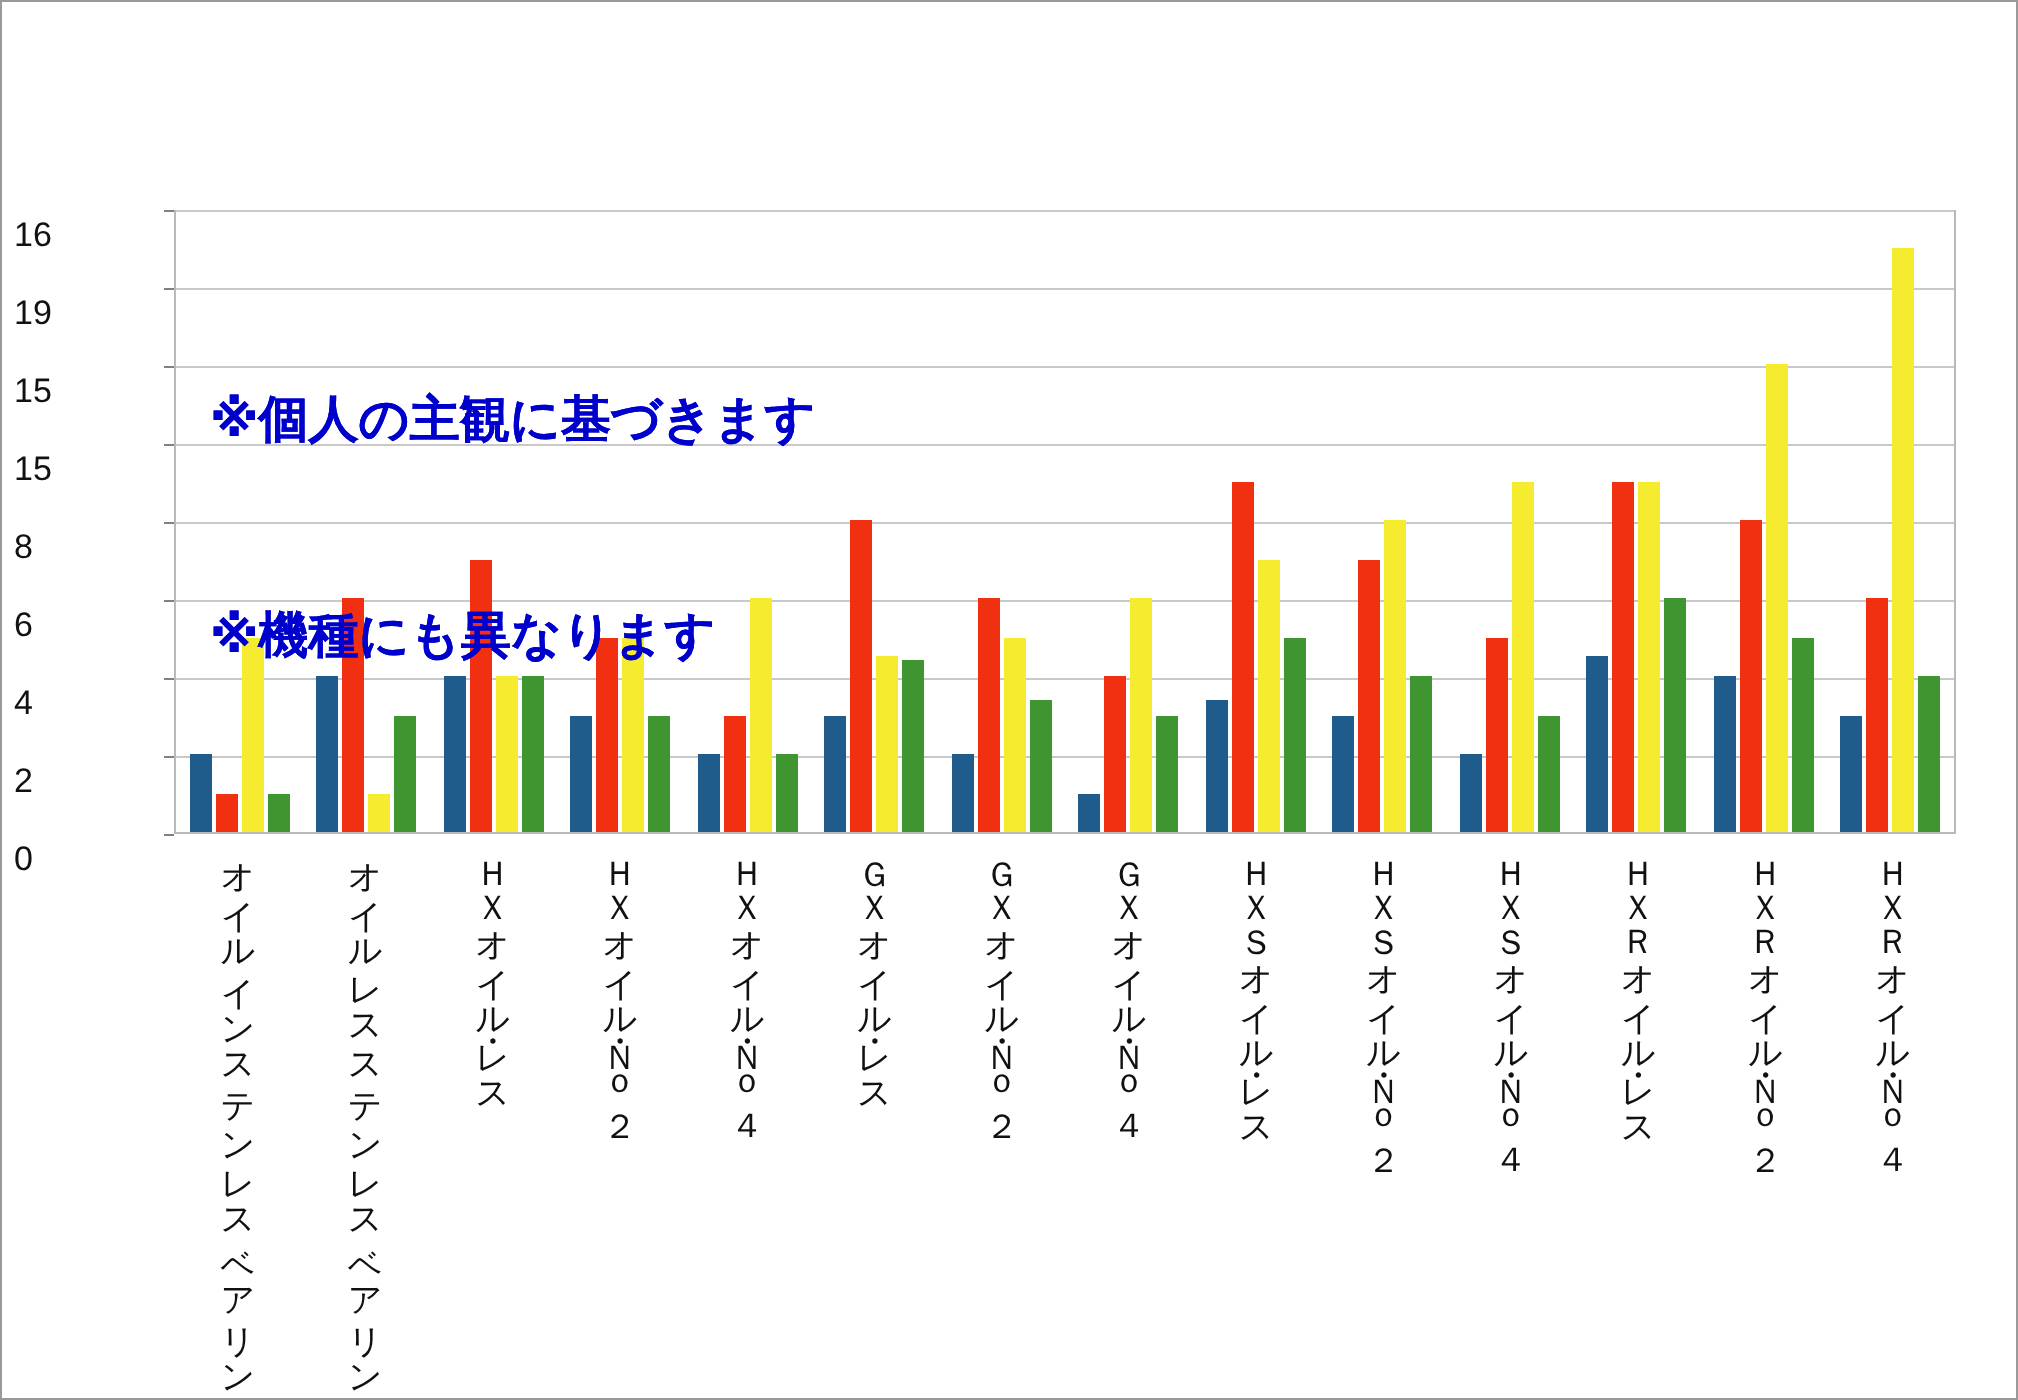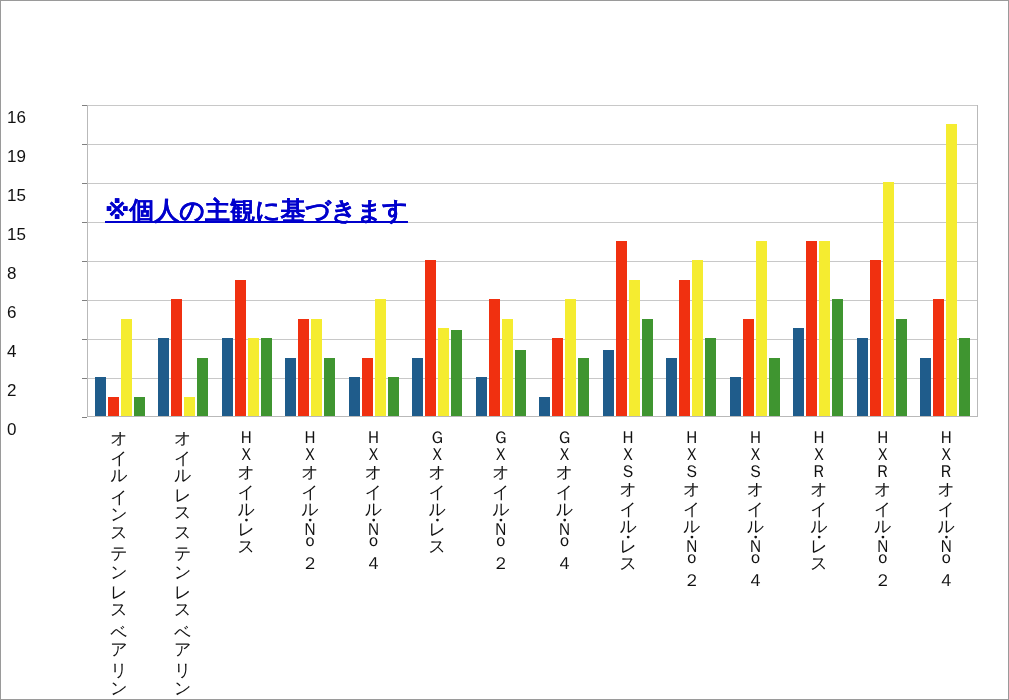--- a/index.html
+++ b/index.html
@@ -96,21 +96,21 @@
   
   #annotation{
     position:absolute;
     left:104px;top:118px;
     color:#0000cc;
     font-size:25px;
     font-weight:bold;
     line-height:1.45;
     white-space:pre;
   }
-  #annotation div{text-shadow:0 0 0 #0000cc;text-decoration:underline;}
+  #annotation div{text-shadow:0 0 0 #0000cc;}
 </style>
 </head>
 <body>
 
 <div id="chart-frame">
 
 
   <div id="plot-wrap">
     <div id="plot-area">
       <div id="gridlines">
@@ -272,15 +272,16 @@
       <div class="cat">
         <span>ＨＸＲオイル・Ｎｏ２</span>
       </div>
       <div class="cat">
         <span>ＨＸＲオイル・Ｎｏ４</span>
       </div>
     </div>
 
   <div id="annotation" style="color: rgb(0, 0, 204);">
     <div>※個人の主観に基づきます</div>
+    <div>※機種にも異なります</div>
   </div>
 
 </div>
 
 </body></html>

